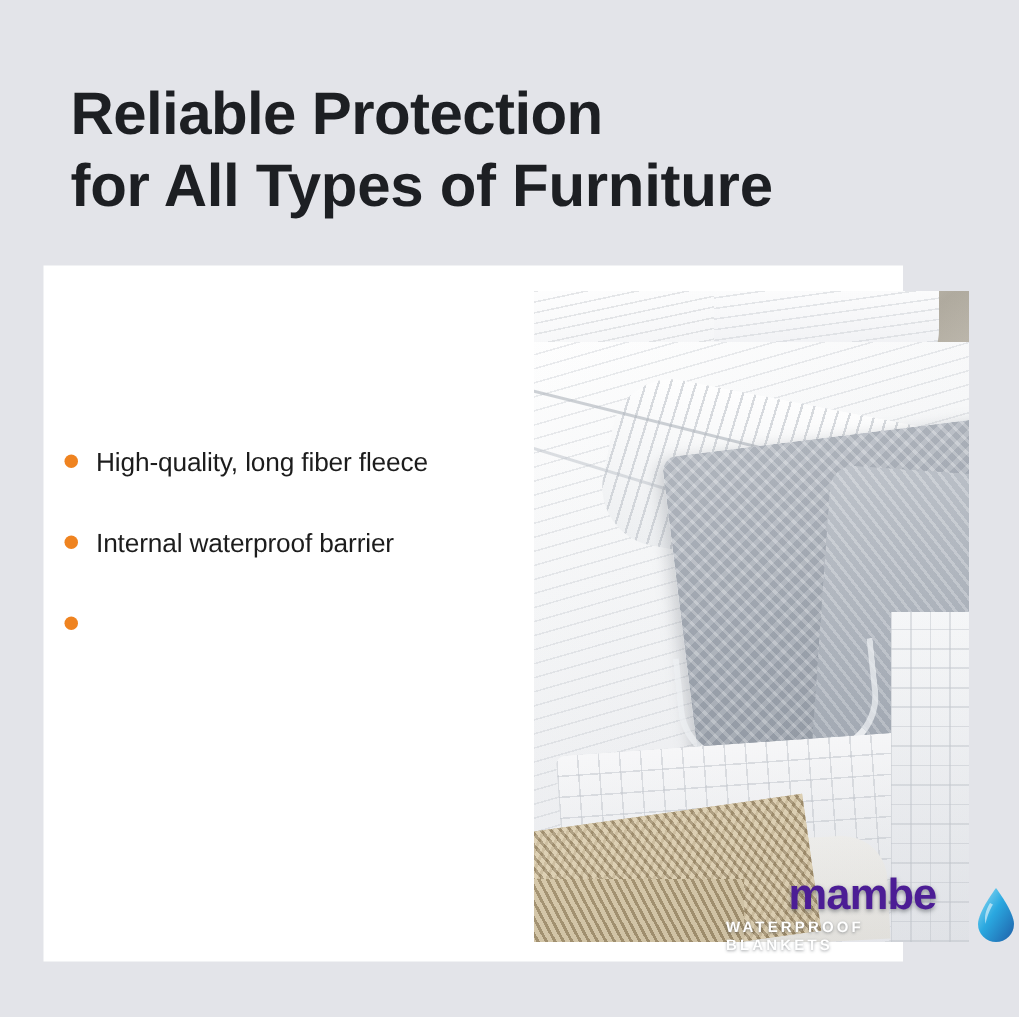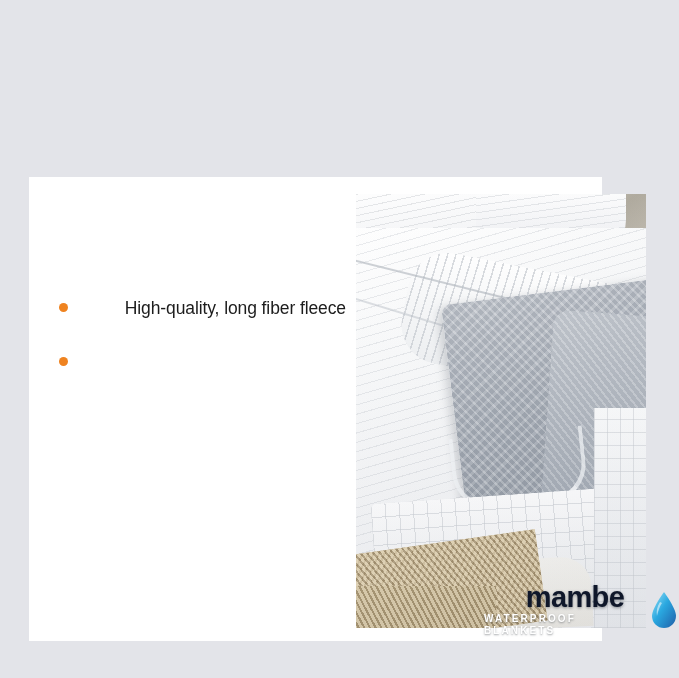--- a/index.html
+++ b/index.html
@@ -41,24 +41,23 @@
     left: 29px;
     top: 177px;
     width: 573px;
     height: 464px;
     background: #ffffff;
   }
 
   
   .feature-list {
     position: absolute;
-    left: 56px;
+    left: 40px;
     top: 295px;
     width: 290px;
-    text-align: right;
   }
   .feature-item {
     position: relative;
     padding-left: 24px;
     margin-bottom: 28px;
     color: #1c1c1c;
     font-size: 17.5px;
     line-height: 26px;
     letter-spacing: -0.1px;
   }
@@ -284,21 +283,21 @@
     display: flex;
     align-items: center;
     gap: 6px;
   }
   .logo-text {
     display: flex;
     flex-direction: column;
     align-items: center;
   }
   .logo-word {
-    color: #0f172a;
+    color: #4c1d95;
     font-size: 29px;
     font-weight: bold;
     letter-spacing: -0.6px;
     line-height: 29px;
     text-shadow: 0 1px 3px rgba(60,65,72,.55);
     margin-left: 23px;
   }
   .logo-sub {
     color: #ffffff;
     font-size: 10px;
@@ -311,28 +310,34 @@
   .droplet-wrap {
     width: 30px;
     height: 40px;
     display: block;
   }
 </style>
 </head>
 <body>
 
 <div class="headline">
+  <span class="line line1">Reliable Protection</span>
+  <span class="line line2">for All Types of Furniture</span>
 </div>
 
 <div class="card"></div>
 
 <div class="feature-list">
   <div class="feature-item">
     <span class="bullet-dot"></span>
     <span>High-quality, long fiber fleece</span>
+  </div>
+  <div class="feature-item">
+    <span class="bullet-dot"></span>
+    <span>Internal waterproof barrier</span>
   </div>
   <div class="feature-item">
     <span class="bullet-dot"></span>
   </div>
 </div>
 
 <div class="photo">
   <div class="photo-inner">
     <div class="wall"></div>
     <div class="headboard"></div>

